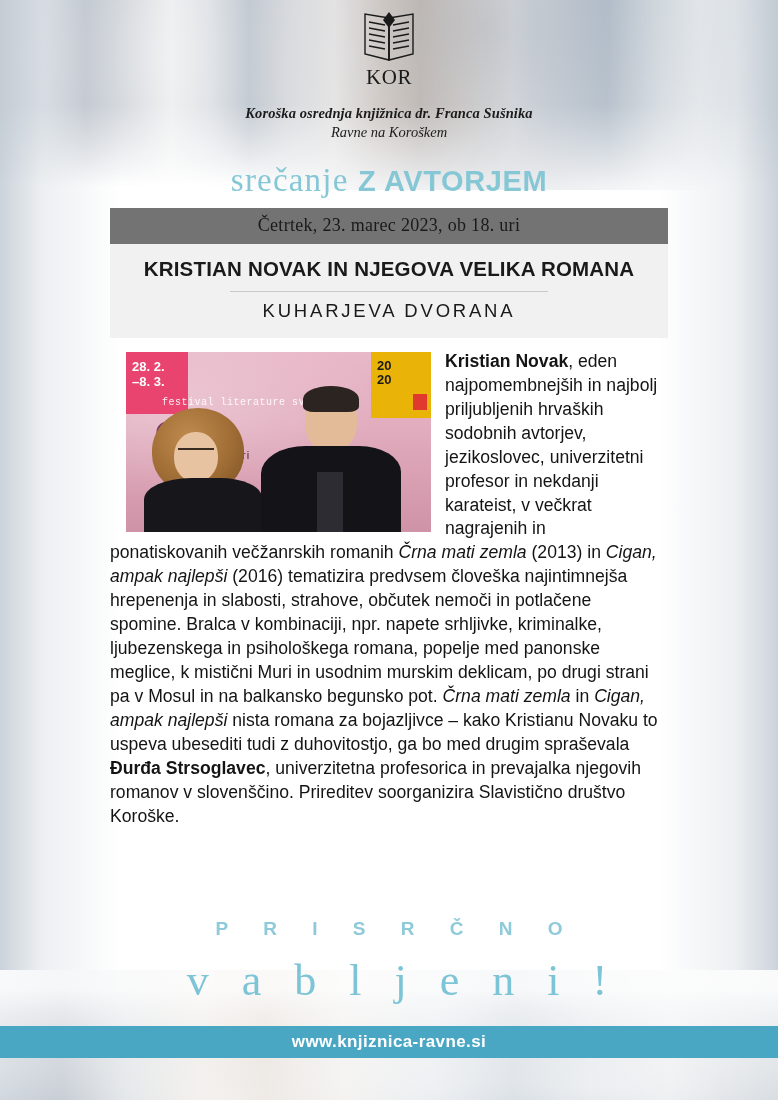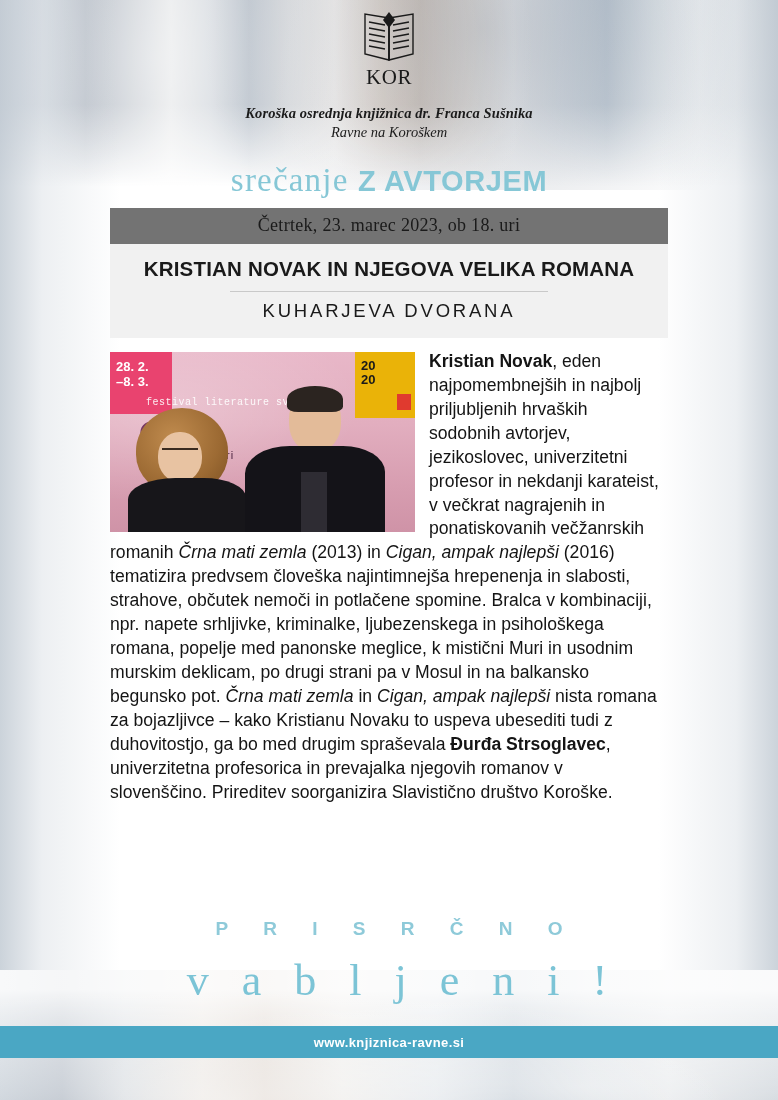--- a/index.html
+++ b/index.html
@@ -206,21 +206,21 @@
     width: 558px;
     font-size: 17.6px;
     line-height: 1.36;
     color: #141414;
     text-align: left;
   }
   .photo {
     float: left;
     width: 305px;
     height: 180px;
-    margin: 2px 14px 4px 0;
+    margin: 2px 14px 4px 16px;
     position: relative;
     overflow: hidden;
     background: #d9b9c6;
   }
   .ph-bg {
     position: absolute; inset: 0;
     background:
       linear-gradient(180deg, #e8b7c8 0%, #e2aebf 40%, #d79db0 75%, #cf93a7 100%);
   }
   .ph-banner {
@@ -404,21 +404,21 @@
     left: 0; right: 0;
     top: 1026px;
     height: 32px;
     background: #4aa7c4;
     display: flex;
     align-items: center;
     justify-content: center;
   }
   .footer-bar a, .footer-bar span {
     color: #ffffff;
-    font-size: 13px;
+    font-size: 17px;
     font-weight: bold;
     letter-spacing: 0.4px;
     text-decoration: none;
   }
 </style>
 </head>
 <body>
 
 <div class="poster">
 

